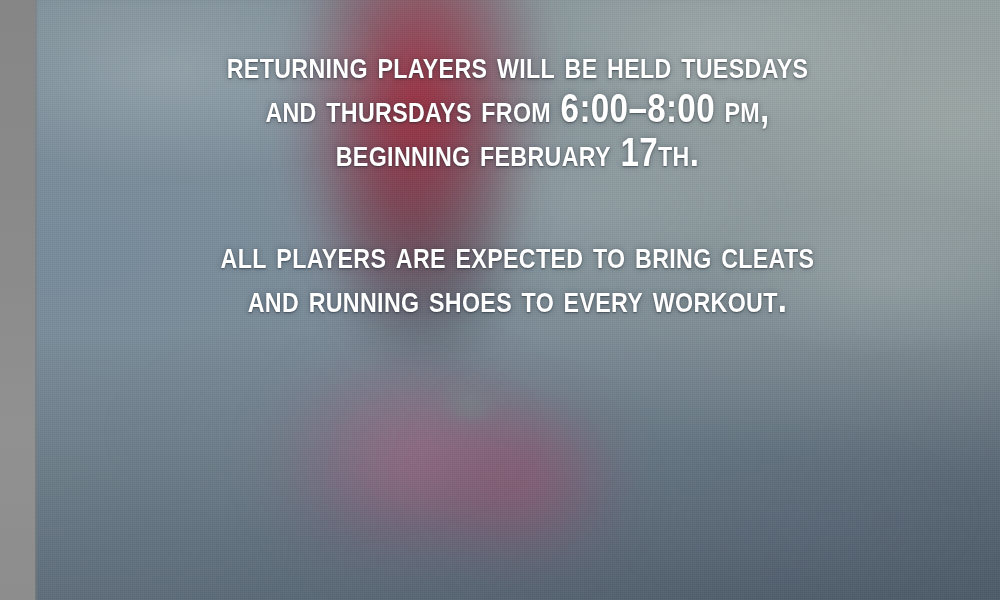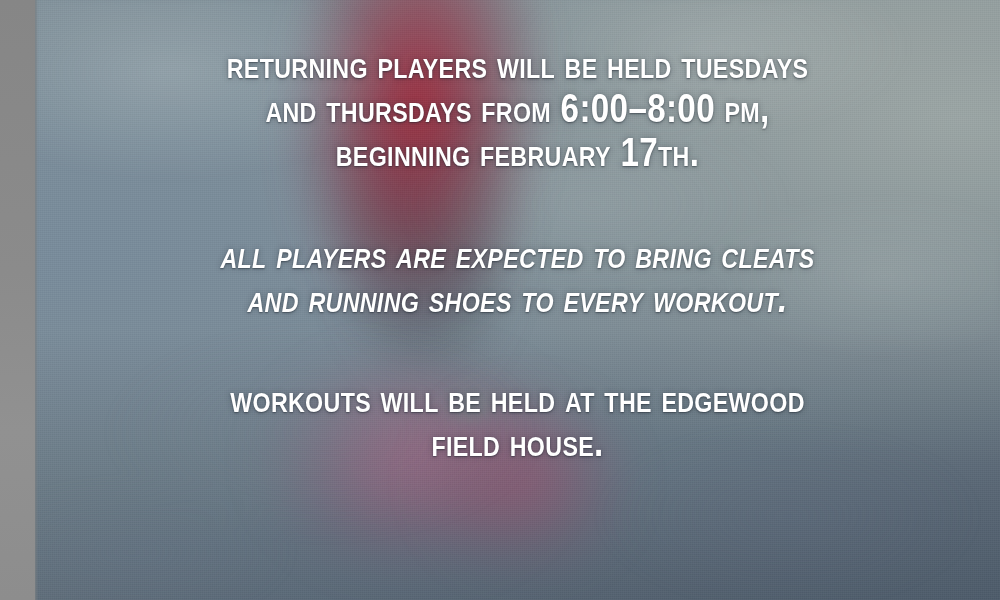--- a/index.html
+++ b/index.html
@@ -204,21 +204,21 @@
     transform-origin: center center;
     white-space: nowrap;
     text-shadow:
       0 1px 2px rgba(30,38,48,.55),
       0 0 7px rgba(30,38,48,.30);
   }
 
   
   #para-returning        { margin-top: -10px; }
   #para-freshmen         { margin-top: 58px; }
-  #para-cleats           { margin-top: 58px; font-style: italic; }
+  #para-cleats           { margin-top: 58px; }
   #para-location         { margin-top: 56px; }
 </style>
 </head>
 <body>
 
 <div id="flyer-root">
 
   <div id="photo-backdrop">
     <div class="bg-layer" id="bg-blue-left"></div>
     <div class="bg-layer" id="bg-light-right"></div>
@@ -242,20 +242,16 @@
       <span class="line">and Thursdays from 6:00–8:00 PM,</span>
       <span class="line">beginning February 17th.</span>
     </div>
 
 
     <div class="para" id="para-cleats">
       <span class="line">All players are expected to bring cleats</span>
       <span class="line">and running shoes to every workout.</span>
     </div>
 
-    <div class="para" id="para-location">
-      <span class="line">Workouts will be held at the Edgewood</span>
-      <span class="line">Field House.</span>
-    </div>
 
   </div>
 
 </div>
 
 </body></html>

